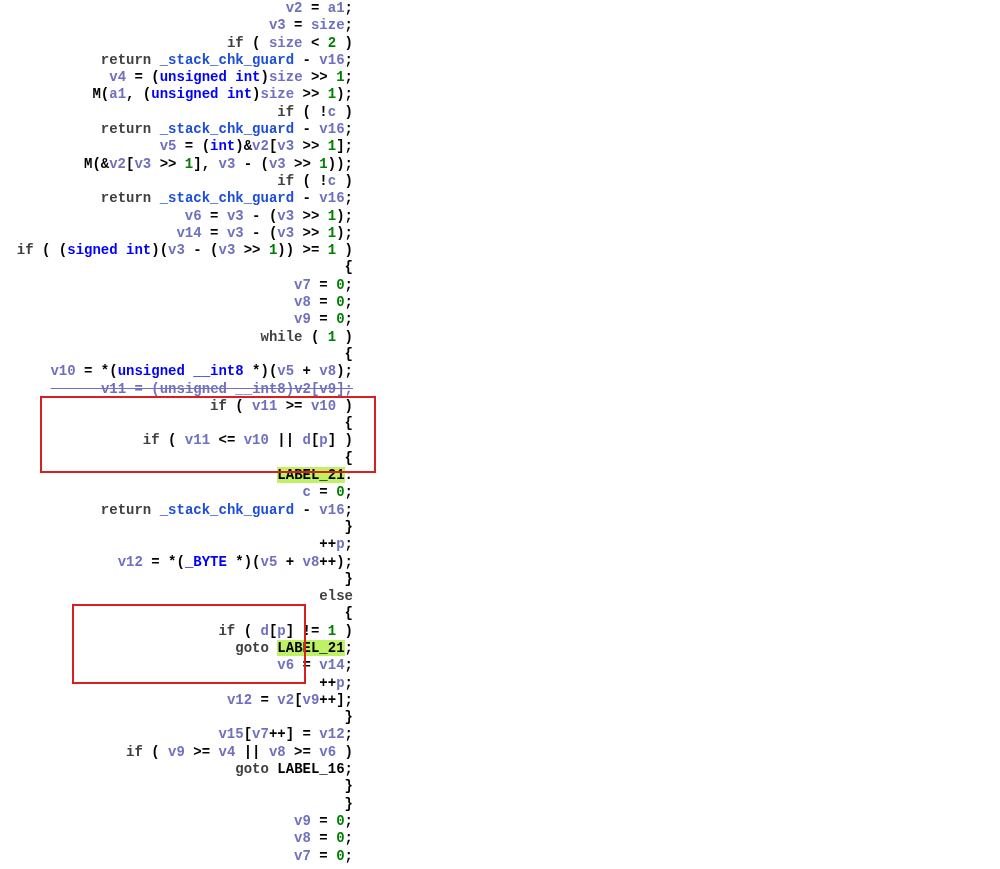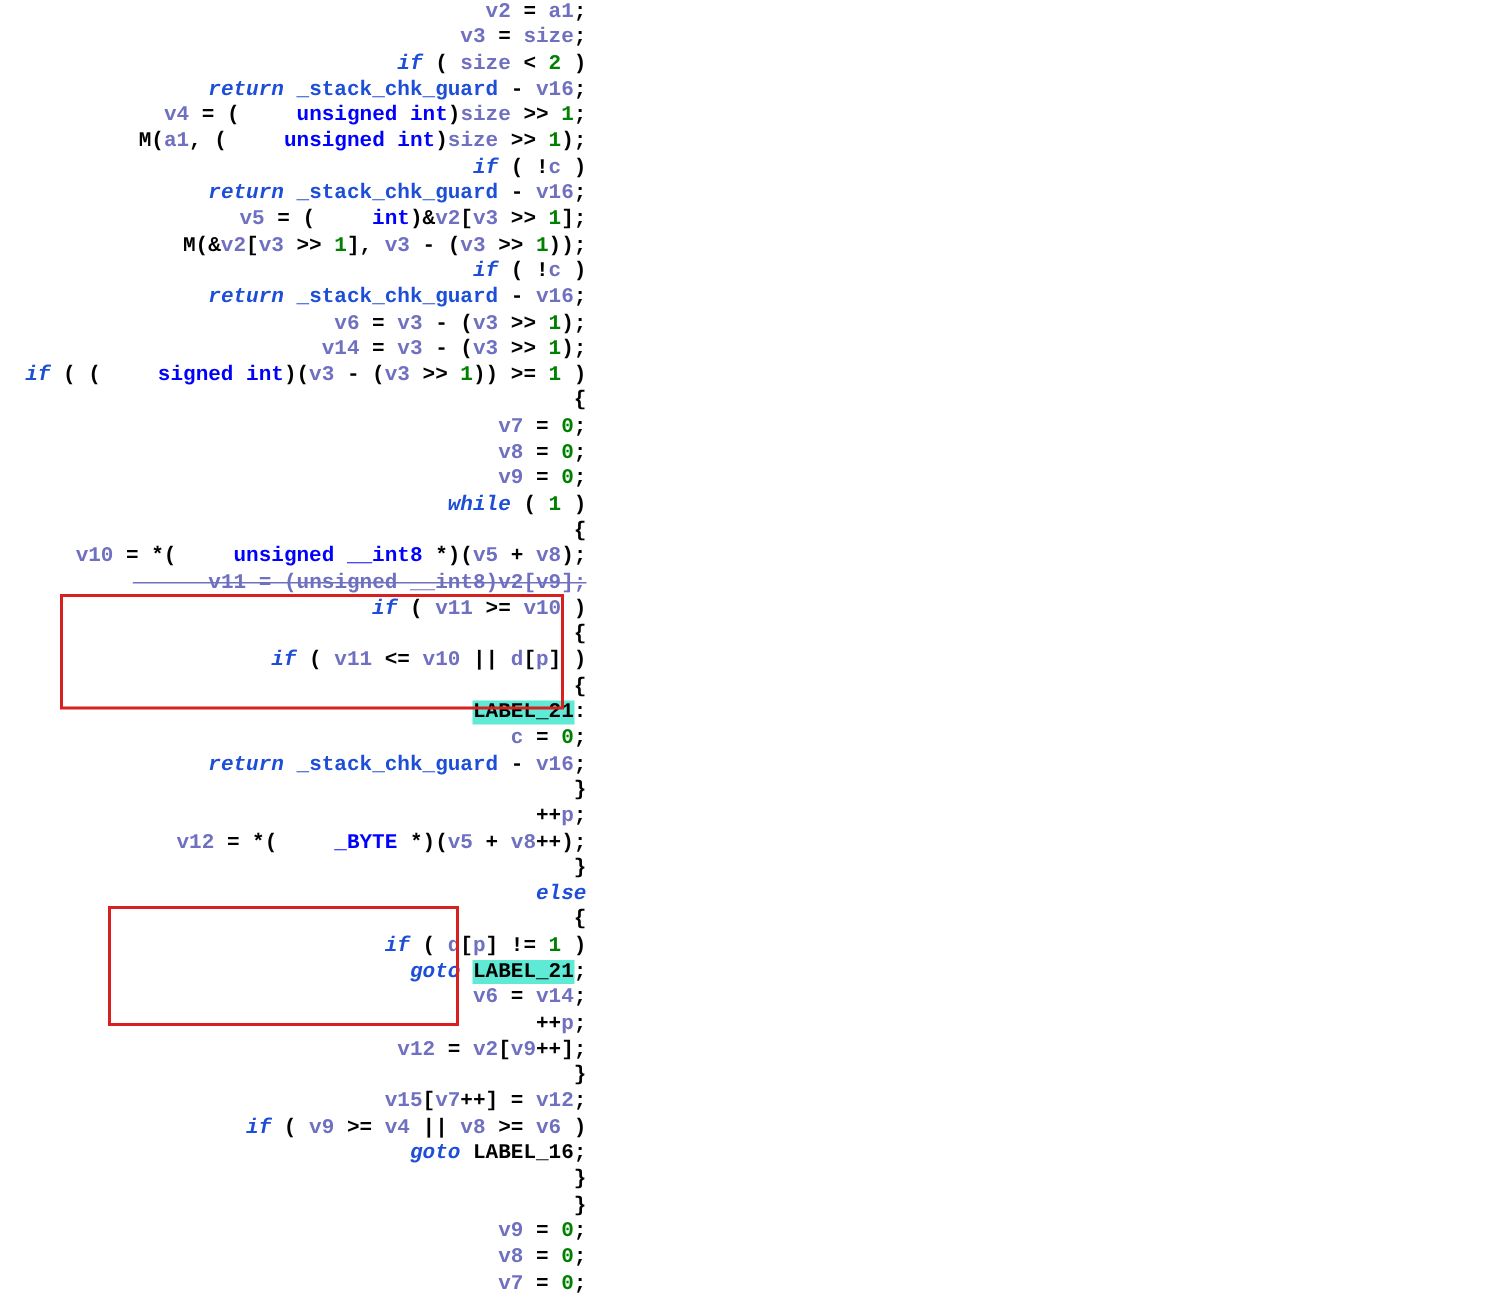--- a/index.html
+++ b/index.html
@@ -15,28 +15,28 @@
     height: 869px;
   }
   .code {
     position: absolute;
     top: 0;
     left: 0;
     white-space: pre;
     color: #000000;
     text-align: right;
   }
-  .kw   { color: #1d4ed8; font-style: italic; } 
+  .kw   { color: #404040; } 
   .var  { color: #7070c0; } 
-  .type { color: #0000ff; margin-left: 38px; } 
+  .type { color: #0000ff; } 
   .func { color: #000000; } 
   .id   { color: #1d4ed8; } 
   .num  { color: #008000; } 
   .op   { color: #000000; }
-  .hl   { background: #5eead4; } 
+  .hl   { background: #bef264; } 
   .strk { text-decoration: line-through; padding-left: 32px; }
   .redbox { border: 2px solid #d82020; position: absolute; }
 </style>
 </head>
 <body>
 
 <div class="code" id="code"><div>  <span class="var">v2</span><span class="op"> = </span><span class="var">a1</span><span class="op">;</span></div><div>  <span class="var">v3</span><span class="op"> = </span><span class="var">size</span><span class="op">;</span></div><div>  <span class="kw">if</span><span class="op"> ( </span><span class="var">size</span><span class="op"> &lt; </span><span class="num">2</span><span class="op"> )</span></div><div>    <span class="kw">return</span><span class="op"> </span><span class="id">_stack_chk_guard</span><span class="op"> - </span><span class="var">v16</span><span class="op">;</span></div><div>  <span class="var">v4</span><span class="op"> = (</span><span class="type">unsigned int</span><span class="op">)</span><span class="var">size</span><span class="op"> &gt;&gt; </span><span class="num">1</span><span class="op">;</span></div><div>  <span class="func">M</span><span class="op">(</span><span class="var">a1</span><span class="op">, (</span><span class="type">unsigned int</span><span class="op">)</span><span class="var">size</span><span class="op"> &gt;&gt; </span><span class="num">1</span><span class="op">);</span></div><div>  <span class="kw">if</span><span class="op"> ( !</span><span class="var">c</span><span class="op"> )</span></div><div>    <span class="kw">return</span><span class="op"> </span><span class="id">_stack_chk_guard</span><span class="op"> - </span><span class="var">v16</span><span class="op">;</span></div><div>  <span class="var">v5</span><span class="op"> = (</span><span class="type">int</span><span class="op">)&amp;</span><span class="var">v2</span><span class="op">[</span><span class="var">v3</span><span class="op"> &gt;&gt; </span><span class="num">1</span><span class="op">];</span></div><div>  <span class="func">M</span><span class="op">(&amp;</span><span class="var">v2</span><span class="op">[</span><span class="var">v3</span><span class="op"> &gt;&gt; </span><span class="num">1</span><span class="op">], </span><span class="var">v3</span><span class="op"> - (</span><span class="var">v3</span><span class="op"> &gt;&gt; </span><span class="num">1</span><span class="op">));</span></div><div>  <span class="kw">if</span><span class="op"> ( !</span><span class="var">c</span><span class="op"> )</span></div><div>    <span class="kw">return</span><span class="op"> </span><span class="id">_stack_chk_guard</span><span class="op"> - </span><span class="var">v16</span><span class="op">;</span></div><div>  <span class="var">v6</span><span class="op"> = </span><span class="var">v3</span><span class="op"> - (</span><span class="var">v3</span><span class="op"> &gt;&gt; </span><span class="num">1</span><span class="op">);</span></div><div>  <span class="var">v14</span><span class="op"> = </span><span class="var">v3</span><span class="op"> - (</span><span class="var">v3</span><span class="op"> &gt;&gt; </span><span class="num">1</span><span class="op">);</span></div><div>  <span class="kw">if</span><span class="op"> ( (</span><span class="type">signed int</span><span class="op">)(</span><span class="var">v3</span><span class="op"> - (</span><span class="var">v3</span><span class="op"> &gt;&gt; </span><span class="num">1</span><span class="op">)) &gt;= </span><span class="num">1</span><span class="op"> )</span></div><div>  <span class="op">{</span></div><div>    <span class="var">v7</span><span class="op"> = </span><span class="num">0</span><span class="op">;</span></div><div>    <span class="var">v8</span><span class="op"> = </span><span class="num">0</span><span class="op">;</span></div><div>    <span class="var">v9</span><span class="op"> = </span><span class="num">0</span><span class="op">;</span></div><div>    <span class="kw">while</span><span class="op"> ( </span><span class="num">1</span><span class="op"> )</span></div><div>    <span class="op">{</span></div><div>      <span class="var">v10</span><span class="op"> = *(</span><span class="type">unsigned __int8</span><span class="op"> *)(</span><span class="var">v5</span><span class="op"> + </span><span class="var">v8</span><span class="op">);</span></div><div><span class="strk" style="color: rgb(112, 112, 192);">      v11 = (unsigned __int8)v2[v9];</span></div><div>      <span class="kw">if</span><span class="op"> ( </span><span class="var">v11</span><span class="op"> &gt;= </span><span class="var">v10</span><span class="op"> )</span></div><div>      <span class="op">{</span></div><div>        <span class="kw">if</span><span class="op"> ( </span><span class="var">v11</span><span class="op"> &lt;= </span><span class="var">v10</span><span class="op"> || </span><span class="var">d</span><span class="op">[</span><span class="var">p</span><span class="op">] )</span></div><div>        <span class="op">{</span></div><div><span class="hl" style="font-weight: bold;">LABEL_21</span>:</div><div>          <span class="var">c</span><span class="op"> = </span><span class="num">0</span><span class="op">;</span></div><div>          <span class="kw">return</span><span class="op"> </span><span class="id">_stack_chk_guard</span><span class="op"> - </span><span class="var">v16</span><span class="op">;</span></div><div>        <span class="op">}</span></div><div>        <span class="op">++</span><span class="var">p</span><span class="op">;</span></div><div>        <span class="var">v12</span><span class="op"> = *(</span><span class="type">_BYTE</span><span class="op"> *)(</span><span class="var">v5</span><span class="op"> + </span><span class="var">v8</span><span class="op">++);</span></div><div>      <span class="op">}</span></div><div>      <span class="kw">else</span></div><div>      <span class="op">{</span></div><div>        <span class="kw">if</span><span class="op"> ( </span><span class="var">d</span><span class="op">[</span><span class="var">p</span><span class="op">] != </span><span class="num">1</span><span class="op"> )</span></div><div>          <span class="kw">goto</span> <span class="hl">LABEL_21</span>;</div><div>        <span class="var">v6</span><span class="op"> = </span><span class="var">v14</span><span class="op">;</span></div><div>        <span class="op">++</span><span class="var">p</span><span class="op">;</span></div><div>        <span class="var">v12</span><span class="op"> = </span><span class="var">v2</span><span class="op">[</span><span class="var">v9</span><span class="op">++];</span></div><div>      <span class="op">}</span></div><div>      <span class="var">v15</span><span class="op">[</span><span class="var">v7</span><span class="op">++] = </span><span class="var">v12</span><span class="op">;</span></div><div>      <span class="kw">if</span><span class="op"> ( </span><span class="var">v9</span><span class="op"> &gt;= </span><span class="var">v4</span><span class="op"> || </span><span class="var">v8</span><span class="op"> &gt;= </span><span class="var">v6</span><span class="op"> )</span></div><div>        <span class="kw">goto</span><span class="op"> </span><span class="func">LABEL_16</span><span class="op">;</span></div><div>    <span class="op">}</span></div><div>  <span class="op">}</span></div><div>  <span class="var">v9</span><span class="op"> = </span><span class="num">0</span><span class="op">;</span></div><div>  <span class="var">v8</span><span class="op"> = </span><span class="num">0</span><span class="op">;</span></div><div>  <span class="var">v7</span><span class="op"> = </span><span class="num">0</span><span class="op">;</span></div></div>
 
 <div class="redbox" id="box1" style="top: 396px; left: 40px; width: 332px; height: 73px;"></div>
 <div class="redbox" id="box2" style="top: 604px; left: 72px; width: 230px; height: 76px;"></div>

